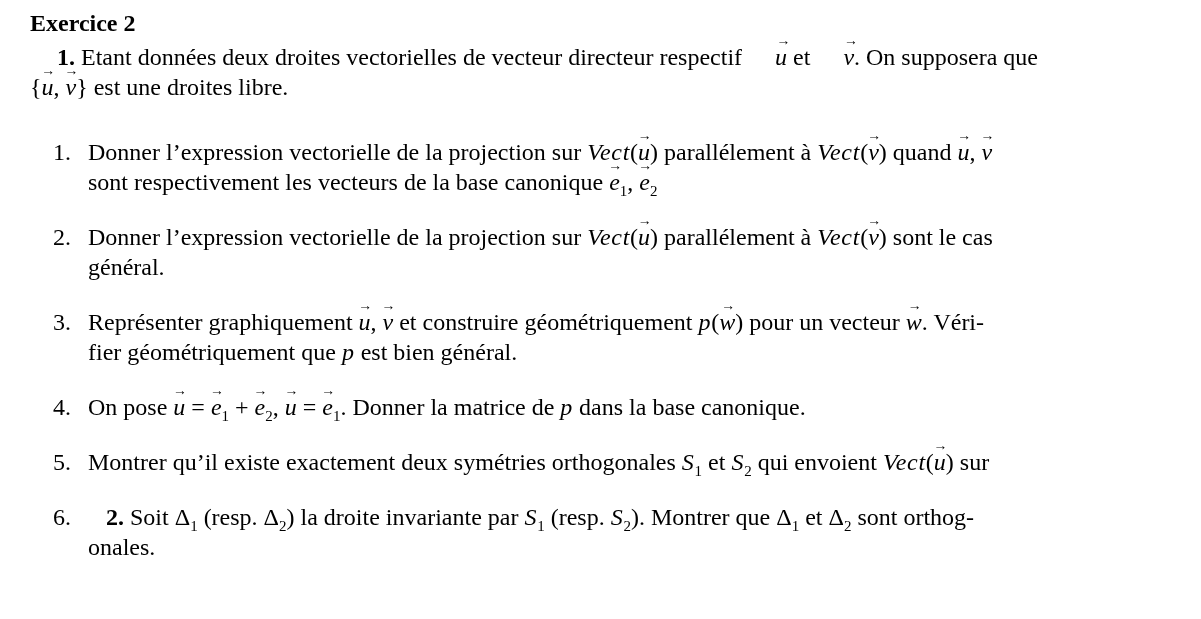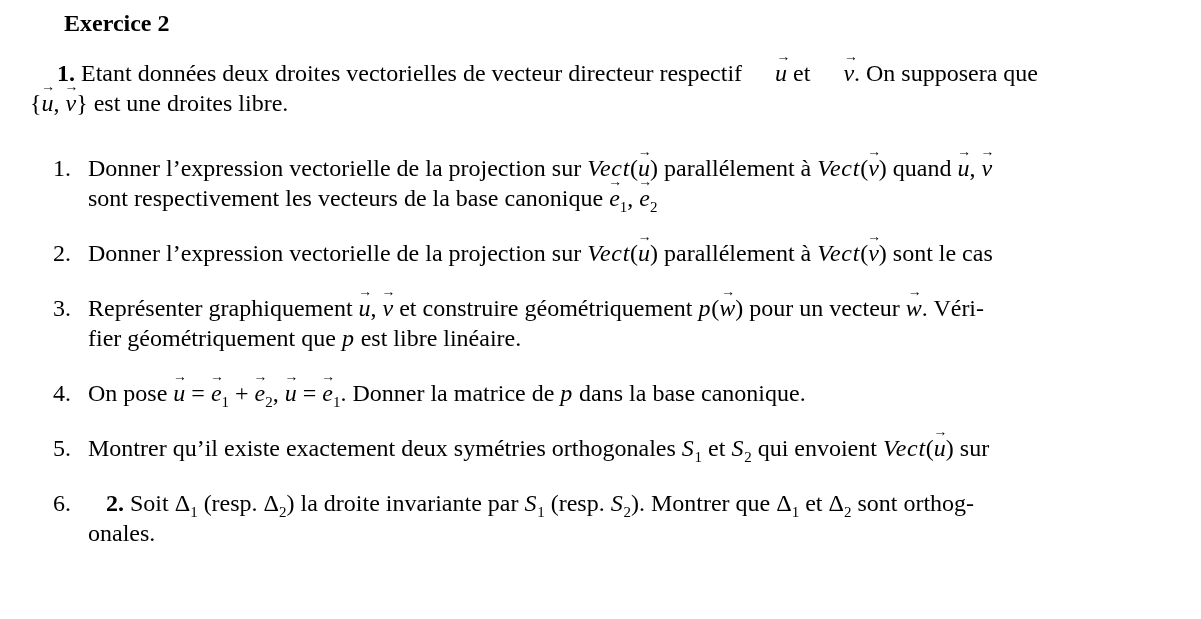--- a/index.html
+++ b/index.html
@@ -8,23 +8,23 @@
     width: 1201px;
     height: 619px;
     box-sizing: border-box;
     padding: 8px 0 0 30px;
     background: #ffffff;
     color: #000000;
     font-family: "Liberation Serif", "DejaVu Serif", serif;
     font-size: 24px;
     overflow: hidden;
   }
-  .title { font-weight: 700; line-height: 30px; margin-left: 34px; }
+  .title { font-weight: 700; line-height: 30px; }
   .line { white-space: pre; line-height: 30px; height: 30px; }
-  .intro { margin-top: 20px; }
+  .intro { margin-top: 4px; }
   .intro .line:first-child { text-indent: 27px; }
   .qlist { margin-top: 35px; }
   .item { position: relative; padding-left: 58px; margin-bottom: 25px; }
   .item .num { position: absolute; left: 23px; top: 0; line-height: 30px; }
   .seg-p { font-style: normal; }
   .seg-b { font-weight: 700; }
   .item .line > .seg-b:first-child { margin-left: 18px; }
   .seg-m { font-style: italic; letter-spacing: 0.03em; }
   .vec { position: relative; display: inline-block; font-style: italic; }
   .vec::after {
@@ -55,27 +55,28 @@
       <span class="num">1.</span>
       <div class="content">
           <div class="line"><span class="seg-p">Donner l’expression vectorielle de la projection sur </span><span class="seg-m">Vect</span><span class="seg-p">(</span><span class="vec">u</span><span class="seg-p">) parallélement à </span><span class="seg-m">Vect</span><span class="seg-p">(</span><span class="vec">v</span><span class="seg-p">) quand </span><span class="vec">u</span><span class="seg-p">, </span><span class="vec">v</span></div>
           <div class="line"><span class="seg-p">sont respectivement les vecteurs de la base canonique </span><span class="vec">e</span><sub class="seg-sub">1</sub><span class="seg-p">, </span><span class="vec">e</span><sub class="seg-sub">2</sub></div>
         </div>
     </div>
     <div class="item">
       <span class="num">2.</span>
       <div class="content">
           <div class="line"><span class="seg-p">Donner l’expression vectorielle de la projection sur </span><span class="seg-m">Vect</span><span class="seg-p">(</span><span class="vec">u</span><span class="seg-p">) parallélement à </span><span class="seg-m">Vect</span><span class="seg-p">(</span><span class="vec">v</span><span class="seg-p">) sont le cas</span></div>
+          <div class="line"><span class="seg-p">général.</span></div>
         </div>
     </div>
     <div class="item">
       <span class="num">3.</span>
       <div class="content">
           <div class="line"><span class="seg-p">Représenter graphiquement </span><span class="vec">u</span><span class="seg-p">, </span><span class="vec">v</span><span class="seg-p"> et construire géométriquement </span><span class="seg-m">p</span><span class="seg-p">(</span><span class="vec">w</span><span class="seg-p">) pour un vecteur </span><span class="vec">w</span><span class="seg-p">. Véri-</span></div>
-          <div class="line"><span class="seg-p">fier géométriquement que </span><span class="seg-m">p</span><span class="seg-p"> est libre linéaire.</span></div>
+          <div class="line"><span class="seg-p">fier géométriquement que </span><span class="seg-m">p</span><span class="seg-p"> est bien général.</span></div>
         </div>
     </div>
     <div class="item">
       <span class="num">4.</span>
       <div class="content">
           <div class="line"><span class="seg-p">On pose </span><span class="vec">u</span><span class="seg-p"> = </span><span class="vec">e</span><sub class="seg-sub">1</sub><span class="seg-p"> + </span><span class="vec">e</span><sub class="seg-sub">2</sub><span class="seg-p">, </span><span class="vec">u</span><span class="seg-p"> = </span><span class="vec">e</span><sub class="seg-sub">1</sub><span class="seg-p">. Donner la matrice de </span><span class="seg-m">p</span><span class="seg-p"> dans la base canonique.</span></div>
         </div>
     </div>
     <div class="item">
       <span class="num">5.</span>

